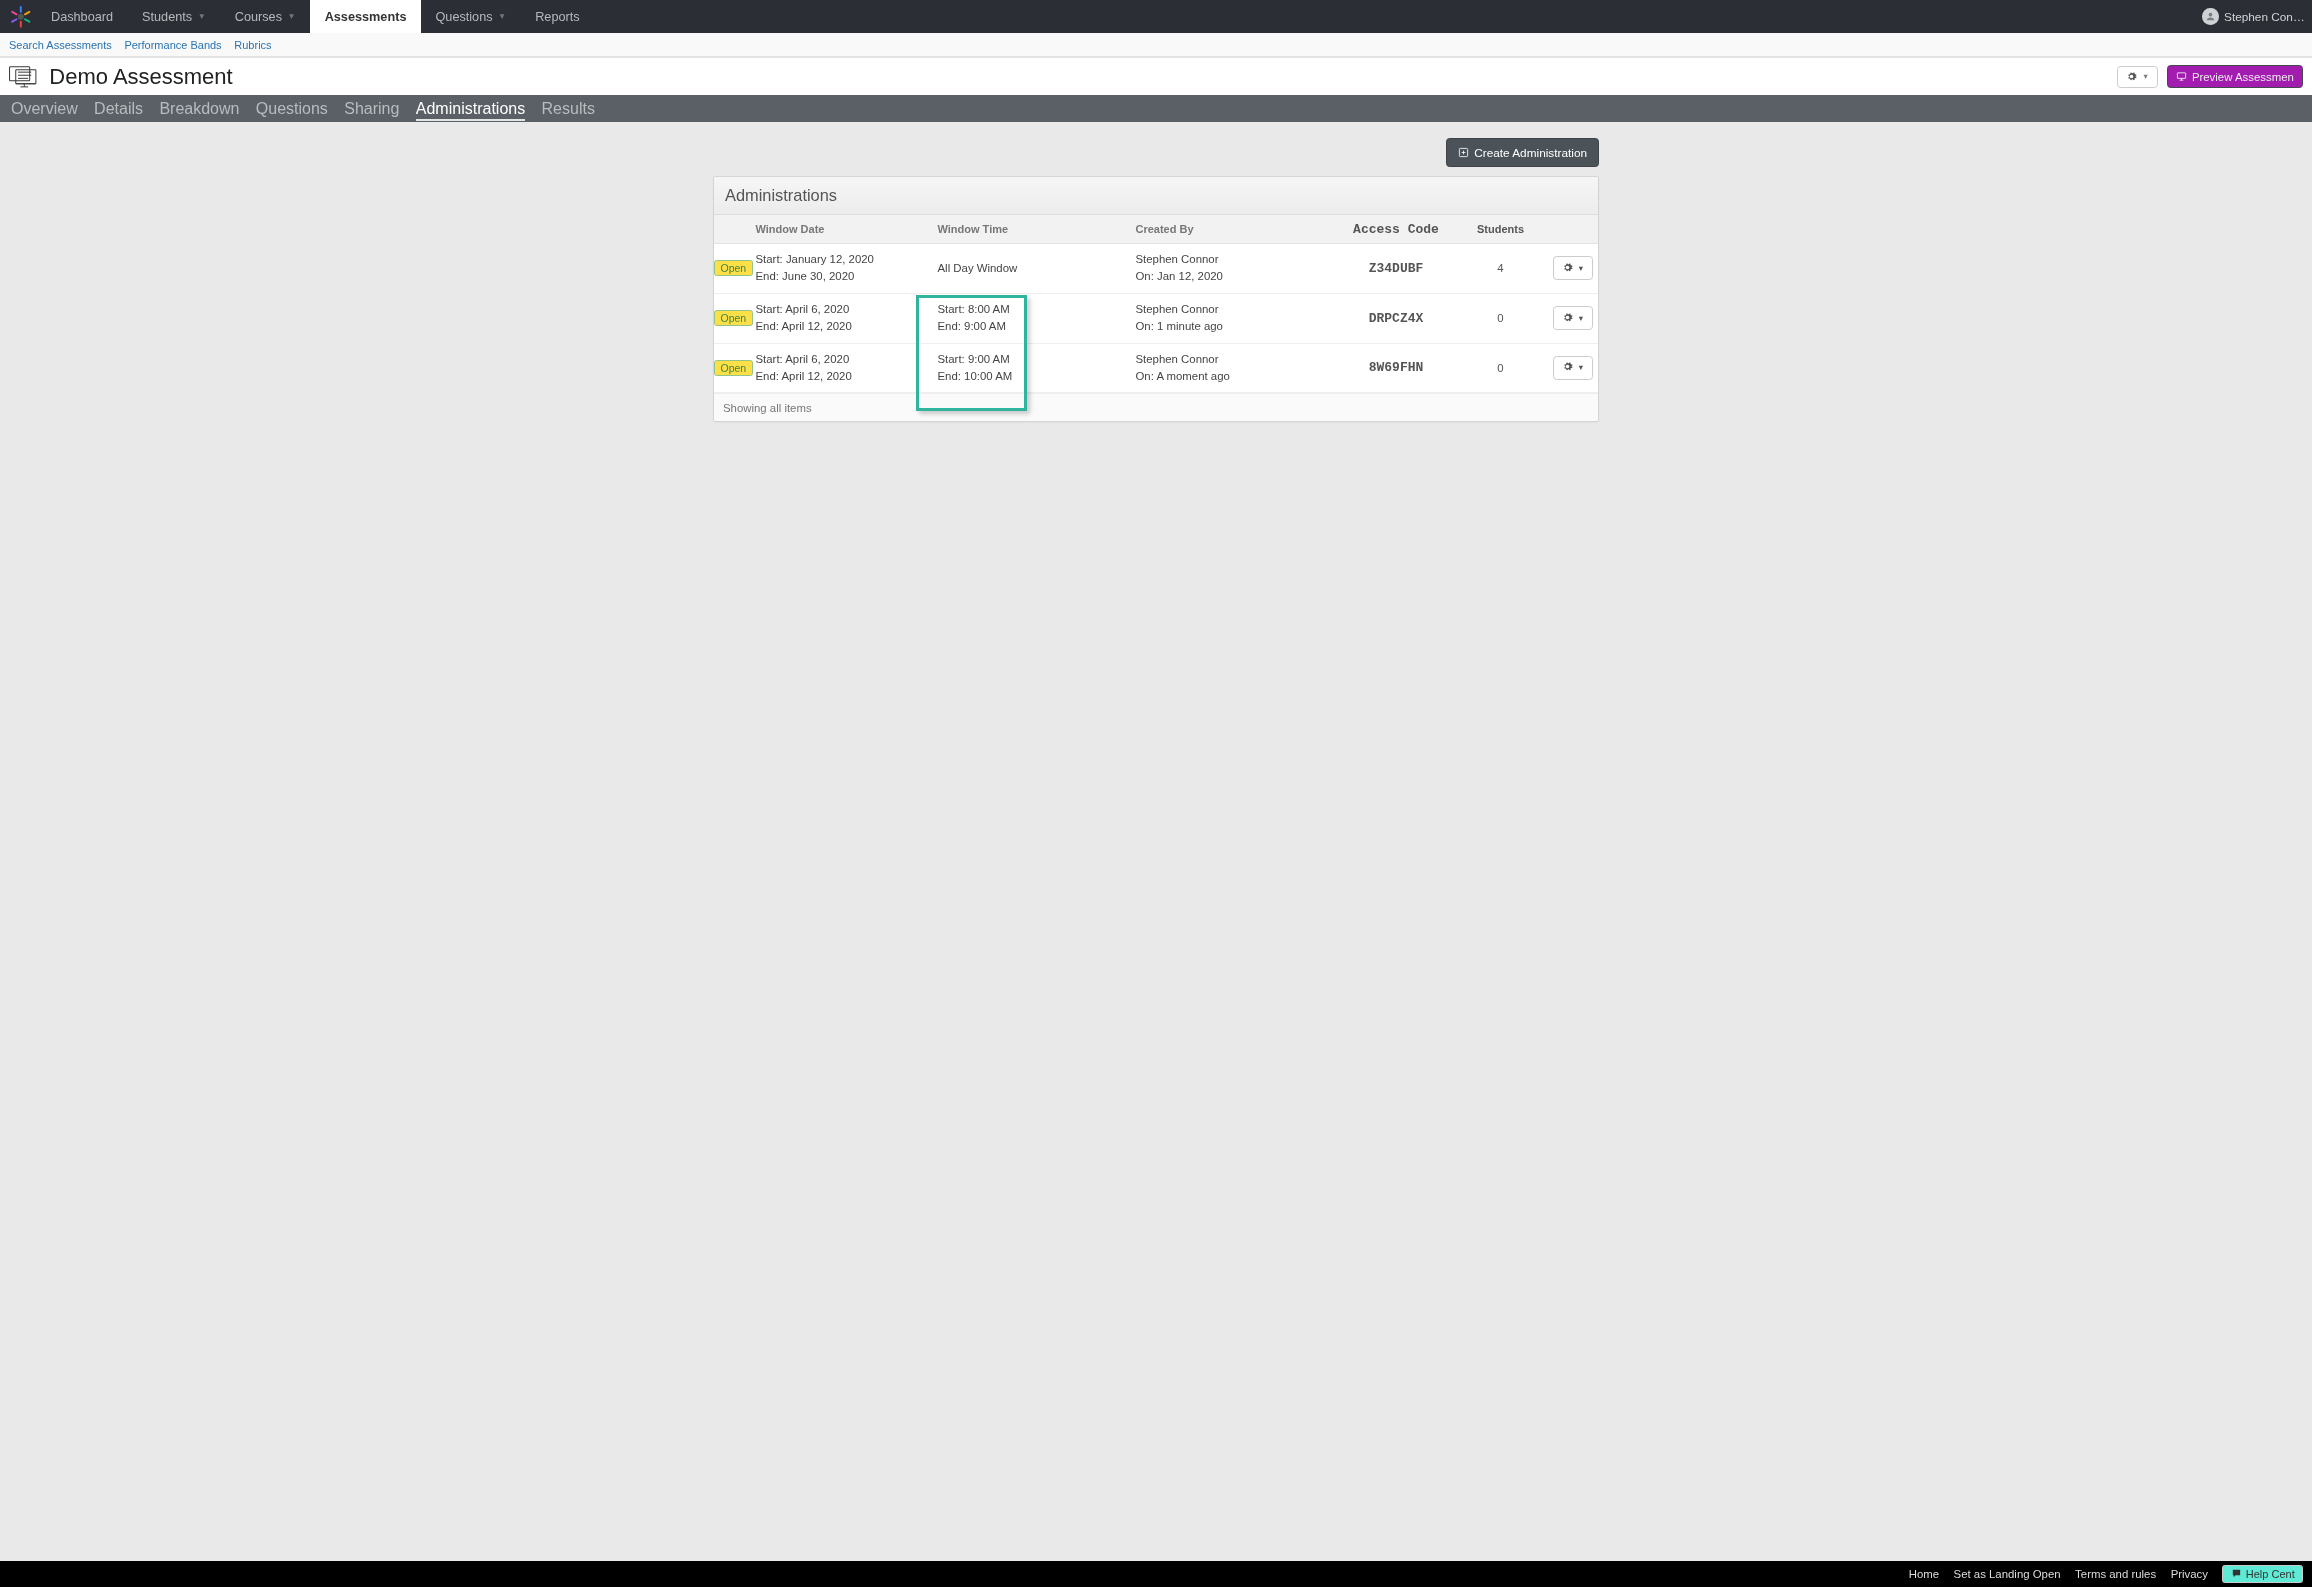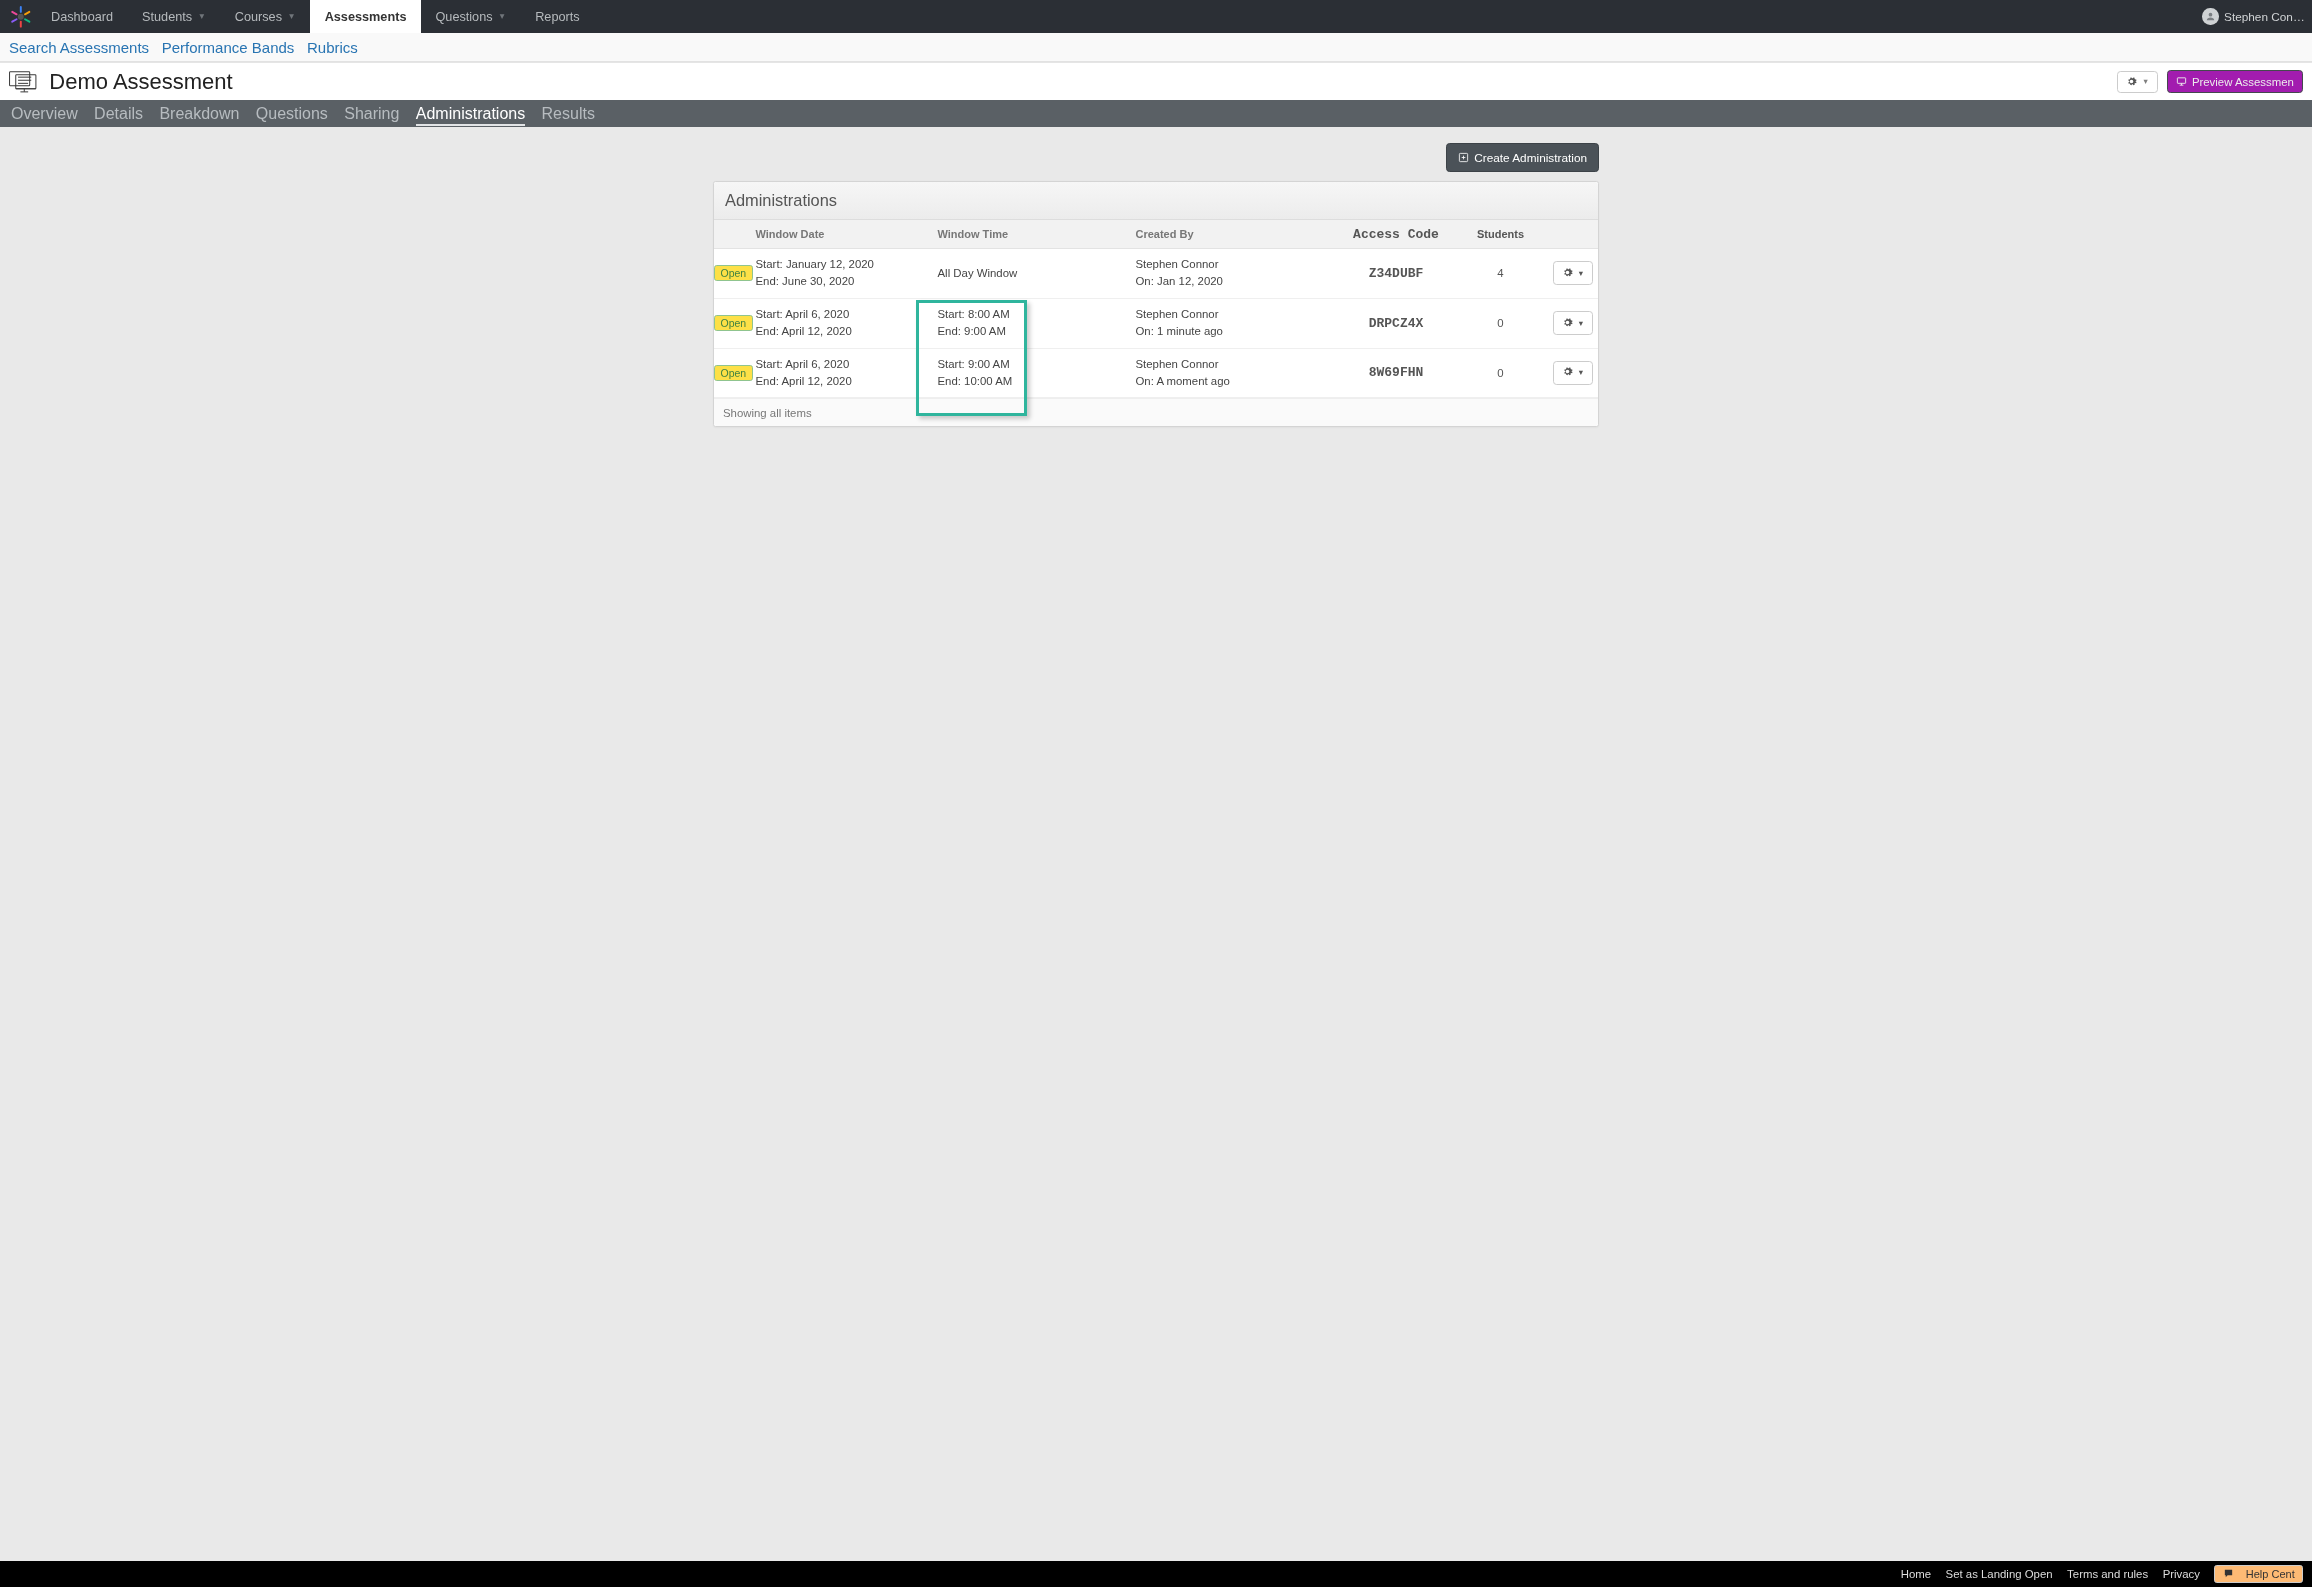--- a/index.html
+++ b/index.html
@@ -69,21 +69,21 @@
   .avatar svg { width:11px; height:11px; fill:#7a7e82; }
   .user-name { overflow:hidden; text-overflow:ellipsis; }
 
   
   .subnav {
     background: #f9f9f9;
     border-bottom: 0.9px solid #e2e2e2;
     padding: 5.5px 9px;
     display: flex;
     gap: 12.7px;
-    font-size: 15px;
+    font-size: 11px;
   }
   .subnav a {
     color: #2874b2;
     text-decoration: none;
     cursor: pointer;
   }
 
   
   .titlebar {
     background: #fff;
@@ -262,27 +262,27 @@
     display: flex;
     justify-content: flex-end;
     align-items: center;
     gap: 14.5px;
     height: 26px;
     padding: 0 9px;
     font-size: 11.4px;
   }
   .footer a { color: #ddd; text-decoration: none; cursor:pointer; }
   .help-btn {
-    background: #fdba74;
+    background: #5eead4;
     color: #333;
     border: 0.9px solid #ccc;
     border-radius: 2.7px;
     padding: 1.8px 7.3px;
     font-size: 11px;
-    display:inline-flex; align-items:flex-start; gap:12px;
+    display:inline-flex; align-items:flex-start; gap:4px;
   }
   .speech-icon { width:11px; height:11px; fill:#333; }
 </style>
 </head>
 <body>
 
 <div class="topnav">
   <div class="logo">
     <svg viewBox="0 0 24 24">
       <g transform="translate(12,12)">

